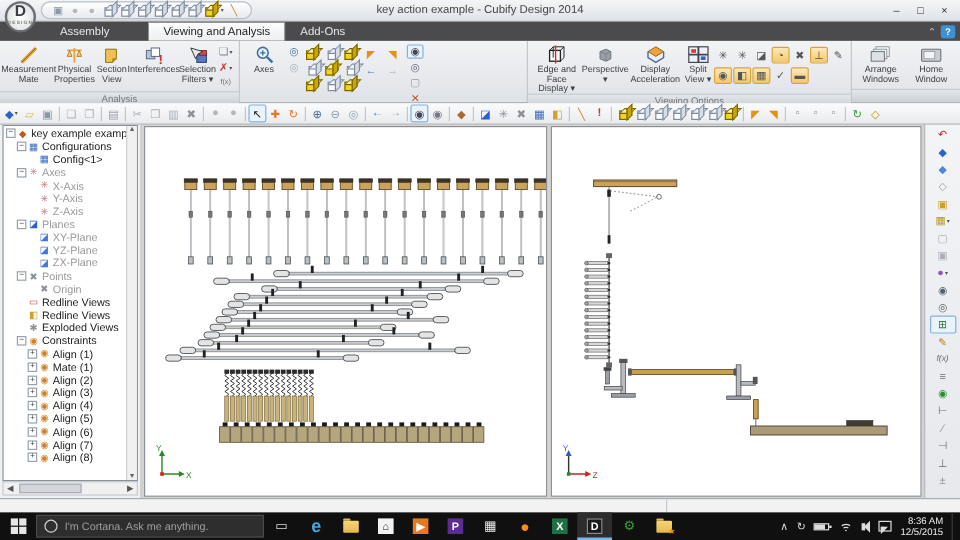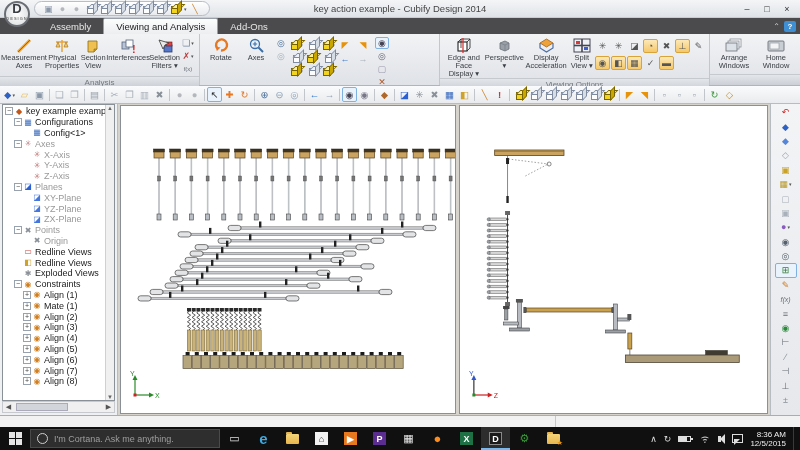--- a/index.html
+++ b/index.html
@@ -12,21 +12,21 @@
   .appbtn small{font-size:4px;letter-spacing:1px;color:#777;}
   .qat{margin-left:34px;display:flex;align-items:center;gap:3px;background:linear-gradient(#fff,#e8eaee);border:1px solid #b9bec6;border-radius:8px;padding:1px 8px;height:15px;}
   .qicon{display:inline-flex;align-items:center;justify-content:center;width:11px;height:11px;font-size:9px;cursor:pointer;}
   .title{position:absolute;left:0;right:0;text-align:center;font-size:9.5px;color:#444;pointer-events:none;}
   .wctl{margin-left:auto;display:flex;gap:2px;padding-right:4px;z-index:5;}
   .wctl span{width:18px;height:13px;display:flex;align-items:center;justify-content:center;font-size:9px;color:#333;cursor:pointer;}
 
   
   .tabstrip{height:16px;background:#4b4b4d;display:flex;align-items:flex-end;padding-left:38px;position:relative;}
   .tab{font-size:9.5px;color:#e8e8e8;padding:2px 12px 2px;cursor:pointer;}
-  .tab.active{background:linear-gradient(#fdfdfd,#eceef1);color:#222;border-radius:2px 2px 0 0;border:1px solid #9aa0a8;border-bottom:none;}
+  .tab.active{background:linear-gradient(#fdfdfd,#eceef1);color:#222;border-radius:2px 2px 0 0;border:1px solid #9aa0a8;border-bottom:none;margin-left:20px;}
   .tabstrip .right{margin-left:auto;display:flex;align-items:center;gap:4px;padding:0 4px 2px;}
   .ribcaret{color:#ccc;font-size:8px;cursor:pointer;}
   .helpbtn{width:12px;height:11px;background:#3f8fd4;color:#fff;font-size:8px;font-weight:bold;display:flex;align-items:center;justify-content:center;border-radius:2px;cursor:pointer;}
 
   
   .ribbon{height:52px;background:linear-gradient(#f2f3f5,#dfe2e7);display:flex;border-bottom:1px solid #b0b5bc;}
   .rgroup{display:flex;flex-direction:column;border-right:1px solid #c3c7cd;}
   .rbody{flex:1;display:flex;align-items:stretch;padding:2px 3px 0;}
   .glabel{height:11px;font-size:8px;color:#73787f;text-align:center;line-height:11px;background:linear-gradient(#e3e6ea,#ccd0d6);border-top:1px solid #c6cacf;}
   .rbtn{width:42px;display:flex;flex-direction:column;align-items:center;justify-content:flex-start;cursor:pointer;border-radius:2px;padding-top:1px;}
@@ -173,21 +173,21 @@
 
     <div class="rgroup" style="width:200px;">
       <div class="rbody">
         <div class="rbtn">
           <span class="ric">
               <svg width="16" height="16">
                 <line x1="2" y1="14" x2="14" y2="2" stroke="#e8a33d" stroke-width="3"></line>
                 <line x1="2" y1="14" x2="14" y2="2" stroke="#8a5a10" stroke-width="0.8"></line>
               </svg>
             </span>
-          <span class="rlabel">Measurement Axes</span>
+          <span class="rlabel">Measurement Mate</span>
         </div>
         <div class="rbtn">
           <span class="ric">
               <svg width="16" height="16">
                 <path d="M8 2v12M2 4h12" stroke="#e8a33d" stroke-width="1.5" fill="none"></path>
                 <path d="M4 4l-2 5h4zM12 4l-2 5h4z" fill="#f5c869" stroke="#a8781e" stroke-width="0.7"></path>
               </svg>
             </span>
           <span class="rlabel">Physical Properties</span>
         </div>
@@ -224,29 +224,20 @@
             <span class="mico" style="color: rgb(122, 138, 160);">❏<span class="dd">▾</span></span>
             <span class="mico" style="color: rgb(194, 58, 58);">✗<span class="dd">▾</span></span>
             <span class="mico" style="color: rgb(106, 111, 118); font-size: 6px;">f(x)</span>
           </div>
       </div>
       <div class="glabel">Analysis</div>
     </div>
 
     <div class="rgroup" style="width:246px;">
       <div class="rbody">
-        <div class="rbtn" style="width:36px">
-          <span class="ric">
-              <svg width="17" height="17">
-                <path d="M4 11a5.5 5.5 0 1 1 4 2.4" fill="none" stroke="#e87722" stroke-width="2.4"></path>
-                <path d="M2.5 9.5l5 1-3.6 3.6z" fill="#e87722"></path>
-              </svg>
-            </span>
-          <span class="rlabel">Rotate</span>
-        </div>
         <div class="rbtn" style="width:34px">
           <span class="ric">
               <svg width="17" height="17">
                 <circle cx="7" cy="7" r="4.5" fill="#eaf2fb" stroke="#3a6ea5" stroke-width="1.3"></circle>
                 <path d="M7 4.8v4.4M4.8 7h4.4" stroke="#3a6ea5" stroke-width="1.1"></path>
                 <line x1="10.5" y1="10.5" x2="15" y2="15" stroke="#3a6ea5" stroke-width="2"></line>
               </svg>
             </span>
           <span class="rlabel">Axes</span>
         </div>

